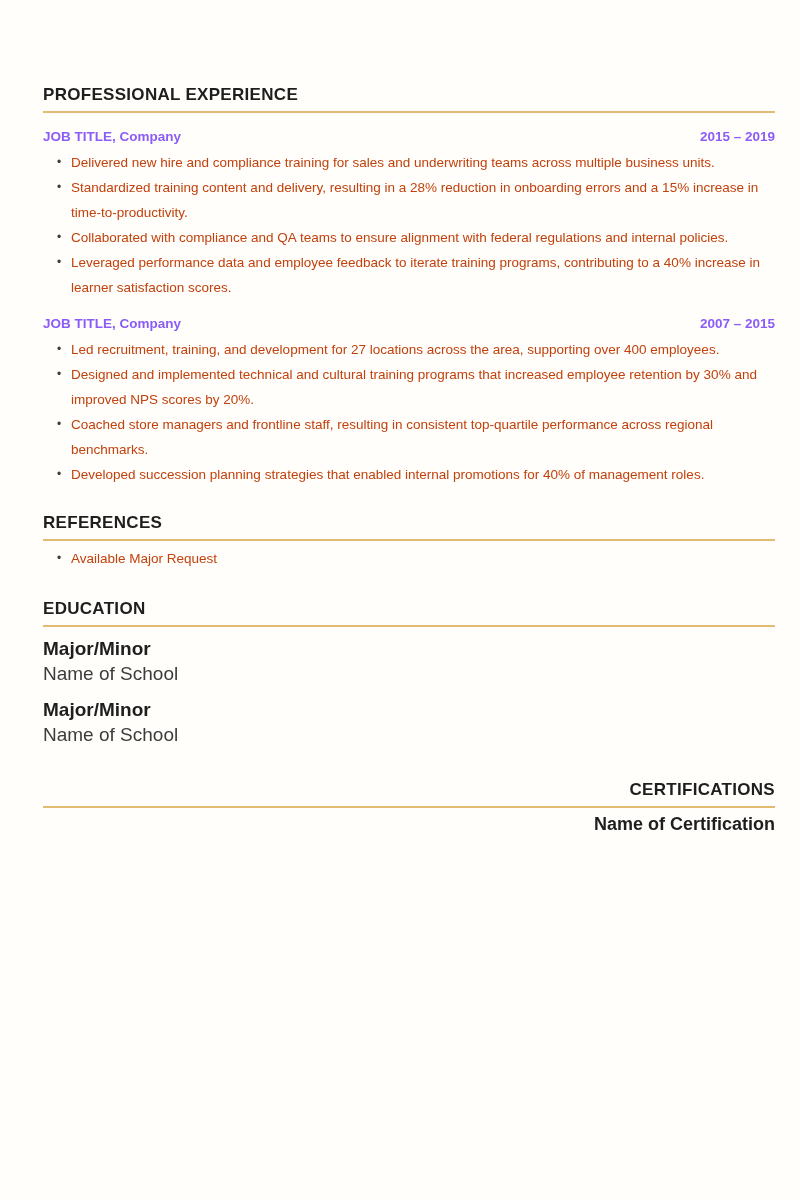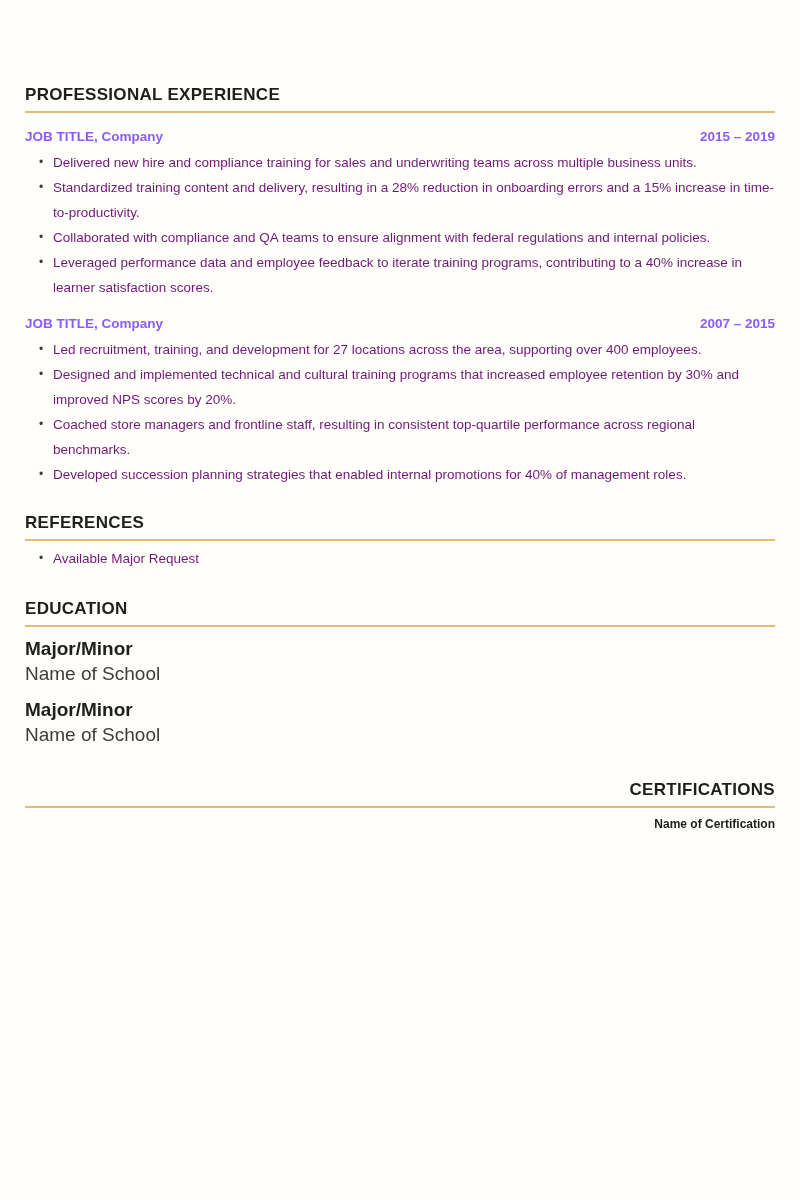--- a/index.html
+++ b/index.html
@@ -8,21 +8,21 @@
     width: 800px;
     height: 1200px;
     background: #fffefb;
     font-family: "Liberation Sans", sans-serif;
     color: #3c3c3c;
     overflow: hidden;
   }
   .page {
     width: 800px;
     height: 1176px;
-    padding: 85px 25px 0 25px;
+    padding: 85px 25px 0 43px;
   }
   .sec-h {
     margin: 0;
     font-size: 17px;
     font-weight: bold;
     letter-spacing: 0.3px;
     color: #1e1e1e;
     line-height: 20px;
     padding-bottom: 6px;
     border-bottom: 2px solid #e2bc72;
@@ -36,21 +36,21 @@
     font-weight: bold;
     color: #8b5cf6;
     line-height: 17px;
   }
   ul.bullets {
     list-style: none;
     margin: 5px 0 0 0;
     padding: 0;
     font-size: 13.5px;
     line-height: 25px;
-    color: #701a75;
+    color: #c2410c;
   }
   ul.bullets li {
     position: relative;
     padding-left: 28px;
   }
   ul.bullets li::before {
     content: "\2022";
     position: absolute;
     left: 14px;
     top: 0;
@@ -68,21 +68,21 @@
     color: #1e1e1e;
     line-height: 25px;
   }
   .edu-school {
     font-size: 19px;
     line-height: 25px;
     color: #3c3c3c;
   }
   .cert-name {
     margin-top: 6px;
-    font-size: 12px;
+    font-size: 18px;
     font-weight: bold;
     color: #1e1e1e;
     line-height: 20px;
     margin-left: 20px;
   }
   .job + .job { margin-top: 14px; }
 </style>
 </head>
 <body>
 

